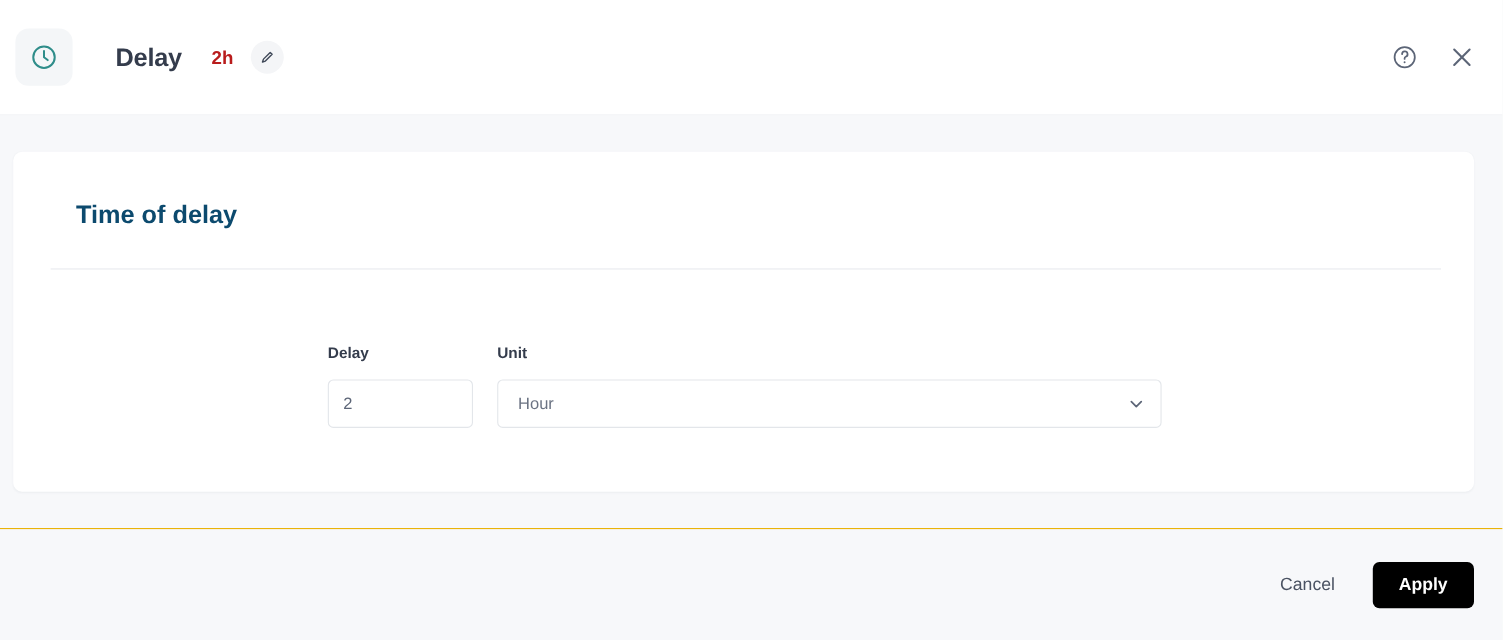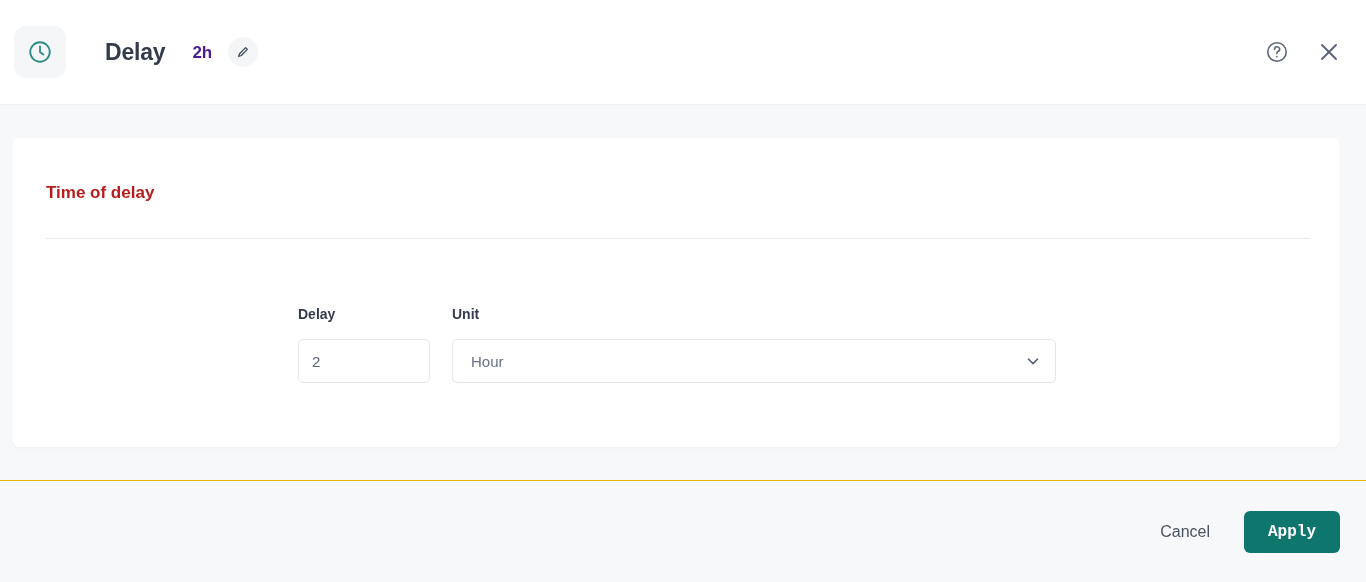--- a/index.html
+++ b/index.html
@@ -60,21 +60,21 @@
     font-weight: bold;
     letter-spacing: -0.2px;
     color: #343c4c;
     margin-left: 39px;
     line-height: 1;
   }
 
   .header-subtitle {
     font-size: 17px;
     font-weight: bold;
-    color: #4c1d95;
+    color: #b91c1c;
     margin-left: 27px;
     line-height: 1;
   }
 
   .edit-btn {
     width: 30px;
     height: 30px;
     border-radius: 50%;
     background: #f4f5f7;
     border: none;
@@ -122,25 +122,26 @@
   .card {
     background: #ffffff;
     border-radius: 8px;
     width: 1328px;
     height: 309px;
     padding: 40px 30px 0 34px;
     box-shadow: 0 1px 2px rgba(40, 50, 70, 0.05);
   }
 
   .section-title {
-    font-size: 17px;
-    font-weight: bold;
-    color: #b91c1c;
+    font-size: 23px;
+    font-weight: bold;
+    color: #0c4a6e;
     line-height: 1;
     margin-top: 6px;
+    margin-left: 23px;
   }
 
   .section-divider {
     height: 1px;
     background: #e8eaee;
     margin-top: 37px;
     width: 1264px;
   }
 
   .fields-row {
@@ -229,25 +230,25 @@
     font-family: "Liberation Sans", sans-serif;
     font-size: 16px;
     color: #4a5262;
     cursor: pointer;
     padding: 10px 8px;
     margin-right: 26px;
     line-height: 1;
   }
 
   .btn-apply {
-    background: #0f766e;
+    background: #000000;
     border: none;
     border-radius: 6px;
     color: #ffffff;
-    font-family: Liberation Mono, monospace;
+    font-family: Liberation Sans, sans-serif;
     font-size: 16px;
     font-weight: bold;
     height: 42px;
     padding: 0 24px;
     cursor: pointer;
     line-height: 1;
   }
 </style>
 </head>
 <body>

